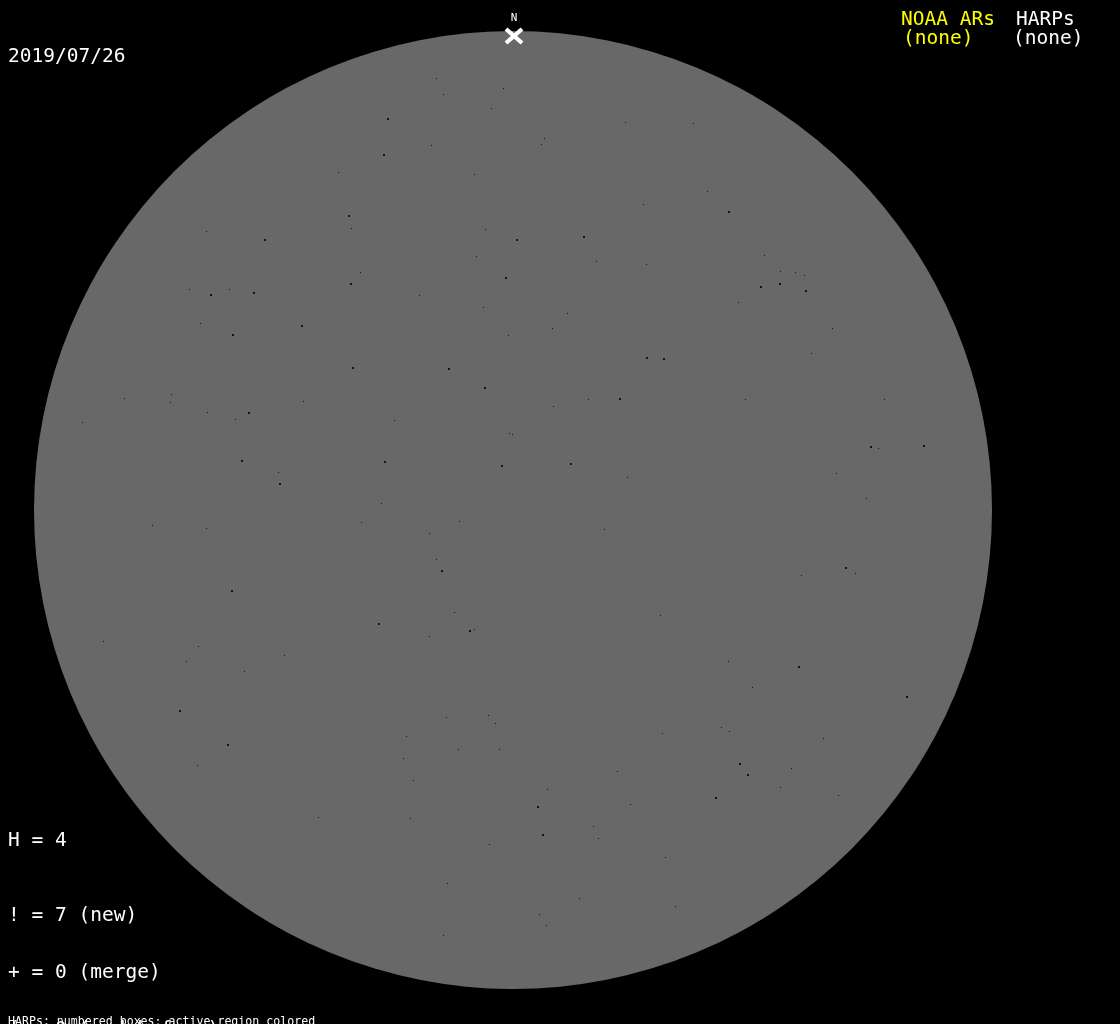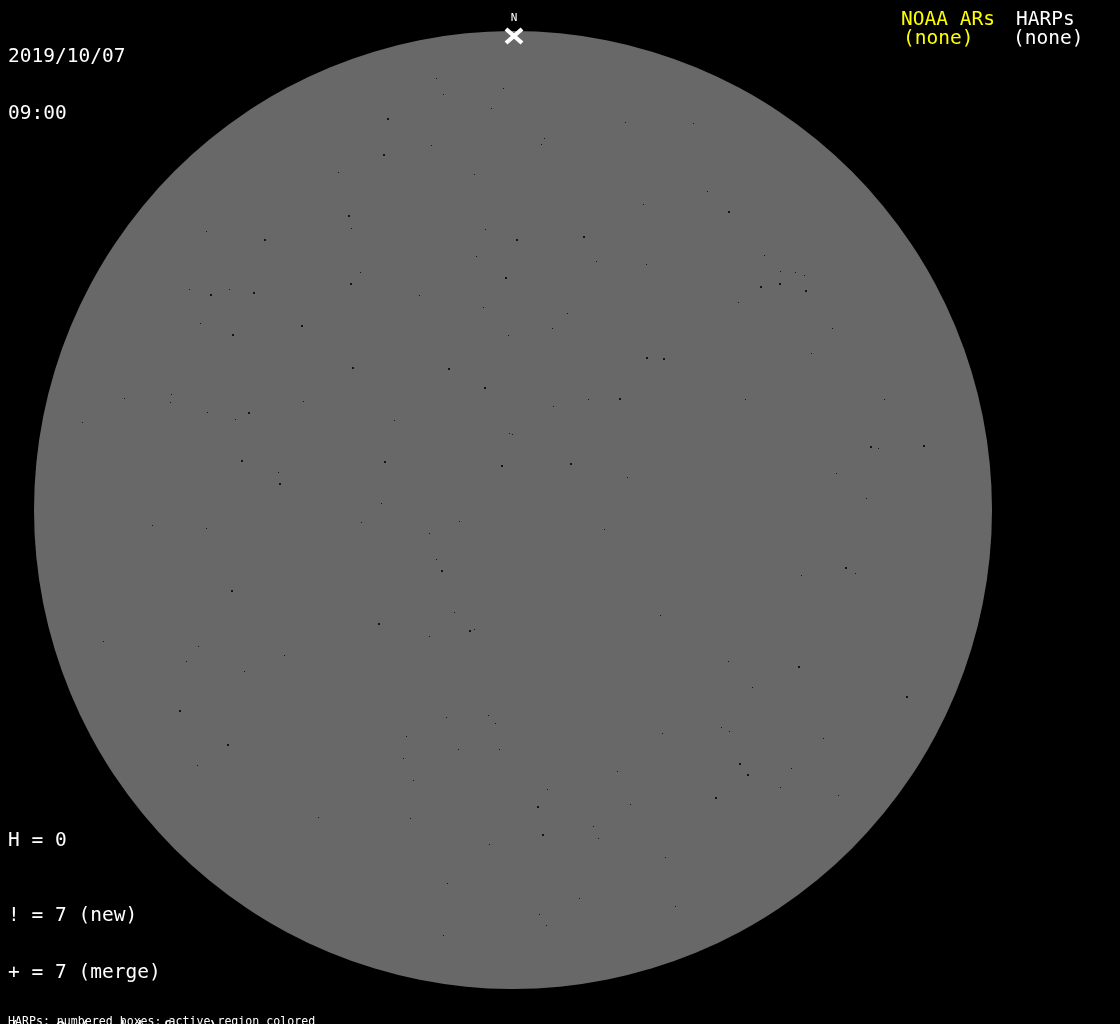--- a/index.html
+++ b/index.html
@@ -218,39 +218,38 @@
       <div class="speckle" style="left: 872px; top: 665px; width: 2px; height: 2px;"></div>
       <div class="speckle" style="left: 376px; top: 787px; width: 1px; height: 1px;"></div>
       <div class="speckle" style="left: 201px; top: 388px; width: 1px; height: 1px;"></div>
       <div class="speckle" style="left: 250px; top: 624px; width: 1px; height: 1px;"></div>
       <div class="speckle" style="left: 771px; top: 259px; width: 2px; height: 2px;"></div>
       <div class="speckle" style="left: 631px; top: 826px; width: 1px; height: 1px;"></div>
       <div class="speckle" style="left: 564px; top: 807px; width: 1px; height: 1px;"></div>
     </div>
 
   <div class="title-block">
-    <div>2019/10/07</div>
-    <div>09:00</div>
+    <div>2019/07/26</div>
   </div>
 
   <div class="tr-label noaa pos-noaa-label">NOAA ARs</div>
   <div class="tr-value noaa pos-noaa-value">(none)</div>
   <div class="tr-label pos-harps-label">HARPs</div>
   <div class="tr-value pos-harps-value">(none)</div>
 
   <div class="north-label">N</div>
   <svg class="north-cross" width="22" height="18" viewBox="0 0 22 18">
     <line x1="3" y1="2" x2="19" y2="16" stroke="#ffffff" stroke-width="4.2"></line>
     <line x1="19" y1="2" x2="3" y2="16" stroke="#ffffff" stroke-width="4.2"></line>
   </svg>
 
-  <div class="harp-count">H = 0</div>
+  <div class="harp-count">H = 4</div>
   <div class="legend-items">
     <div>! = 7 (new)</div>
-    <div>+ = 7 (merge)</div>
+    <div>+ = 0 (merge)</div>
     <div>( = 0 (pad before)</div>
     
     
     
   </div>
 
   <div class="footer">
     <div>HARPs: numbered boxes; active region colored</div>
     
   </div>

